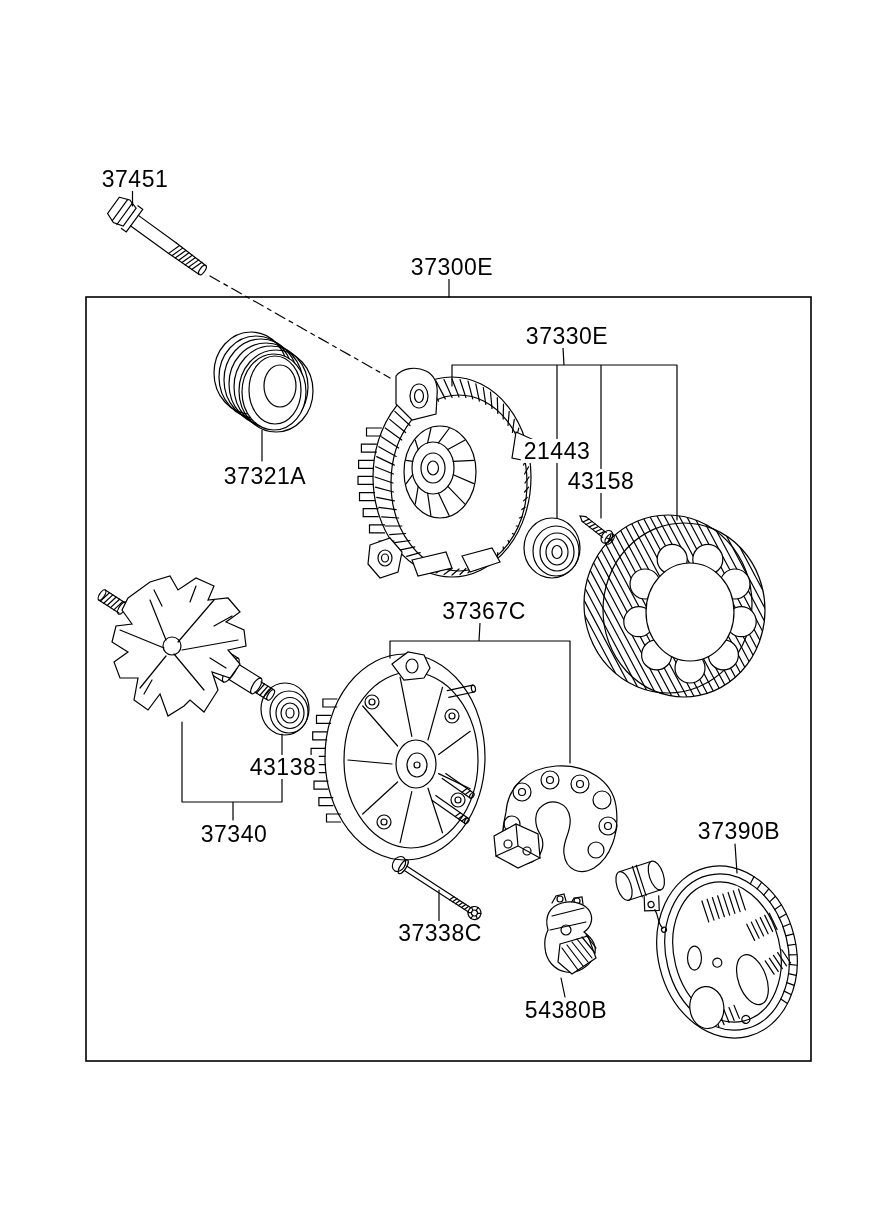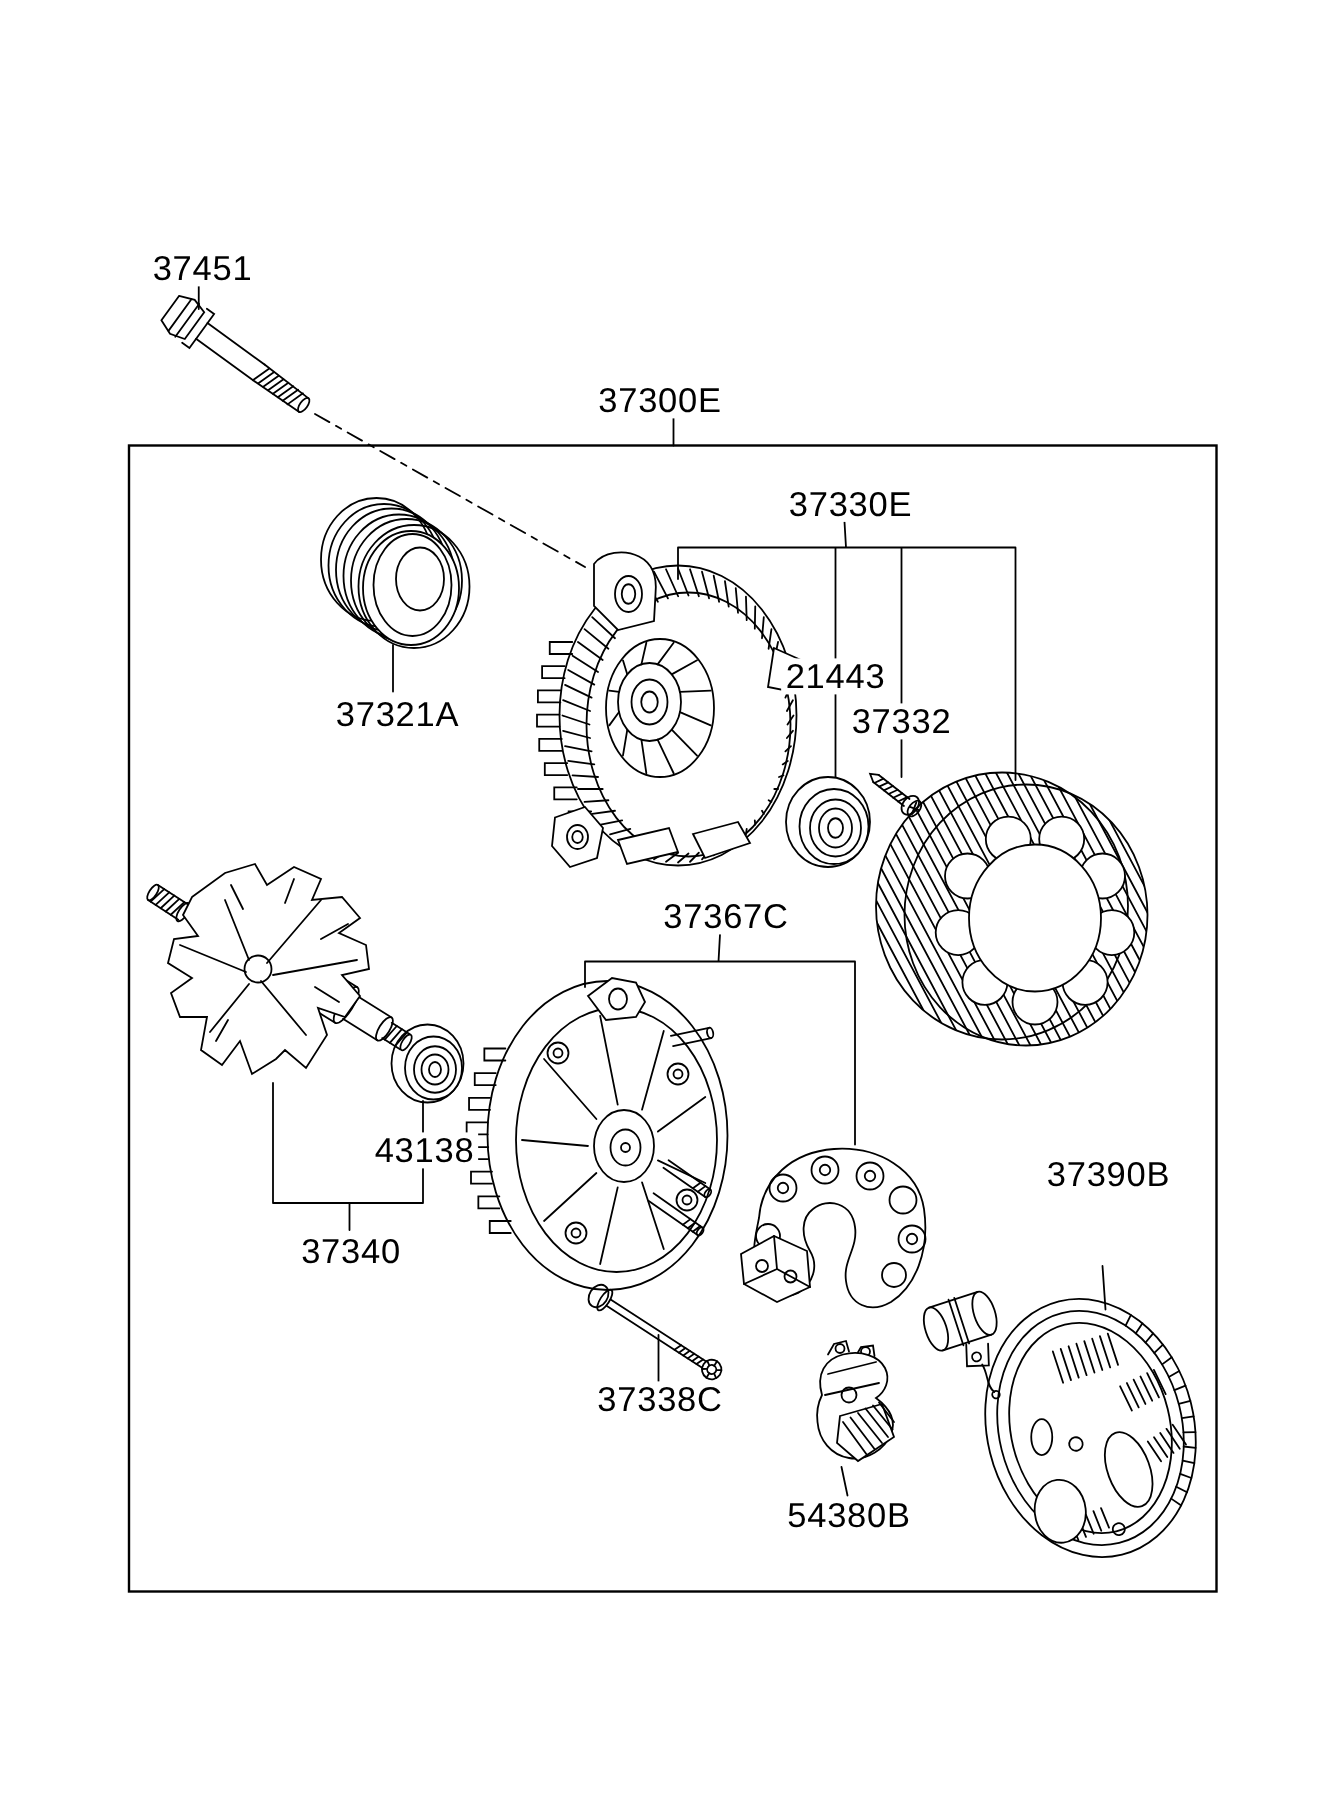--- a/index.html
+++ b/index.html
@@ -503,25 +503,25 @@
     <line x1="262" y1="430" x2="262" y2="461"></line>
     <path d="M480,623 L479,641 M390,641 L570,641 M390,641 L390,658 M570,641 L570,763"></path>
     <path d="M182,722 L182,802 M282,734 L282,802 M182,802 L282,802 M233,802 L233,820"></path>
     <line x1="439" y1="921" x2="439" y2="890"></line>
     <line x1="561" y1="978" x2="565" y2="997"></line>
     <line x1="735" y1="844" x2="737" y2="873"></line>
   </g>
 </svg>
 
 <div class="part-label" style="left:135px;top:179px">37451</div>
-<div class="part-label" style="left:440px;top:267px">37300E</div>
+<div class="part-label" style="left:452px;top:267px">37300E</div>
 <div class="part-label" style="left:567px;top:336px">37330E</div>
 <div class="part-label" style="left:265px;top:476px">37321A</div>
 <div class="part-label" style="left:557px;top:451px">21443</div>
-<div class="part-label" style="left:601px;top:481px">37332</div>
+<div class="part-label" style="left:601px;top:481px">43158</div>
 <div class="part-label" style="left:484px;top:611px">37367C</div>
 <div class="part-label" style="left:283px;top:767px">43138</div>
 <div class="part-label" style="left:234px;top:834px">37340</div>
 <div class="part-label" style="left:440px;top:933px">37338C</div>
 <div class="part-label" style="left:566px;top:1010px">54380B</div>
-<div class="part-label" style="left:739px;top:783px">37390B</div>
+<div class="part-label" style="left:739px;top:831px">37390B</div>
 
 </div>
 
 </body></html>

